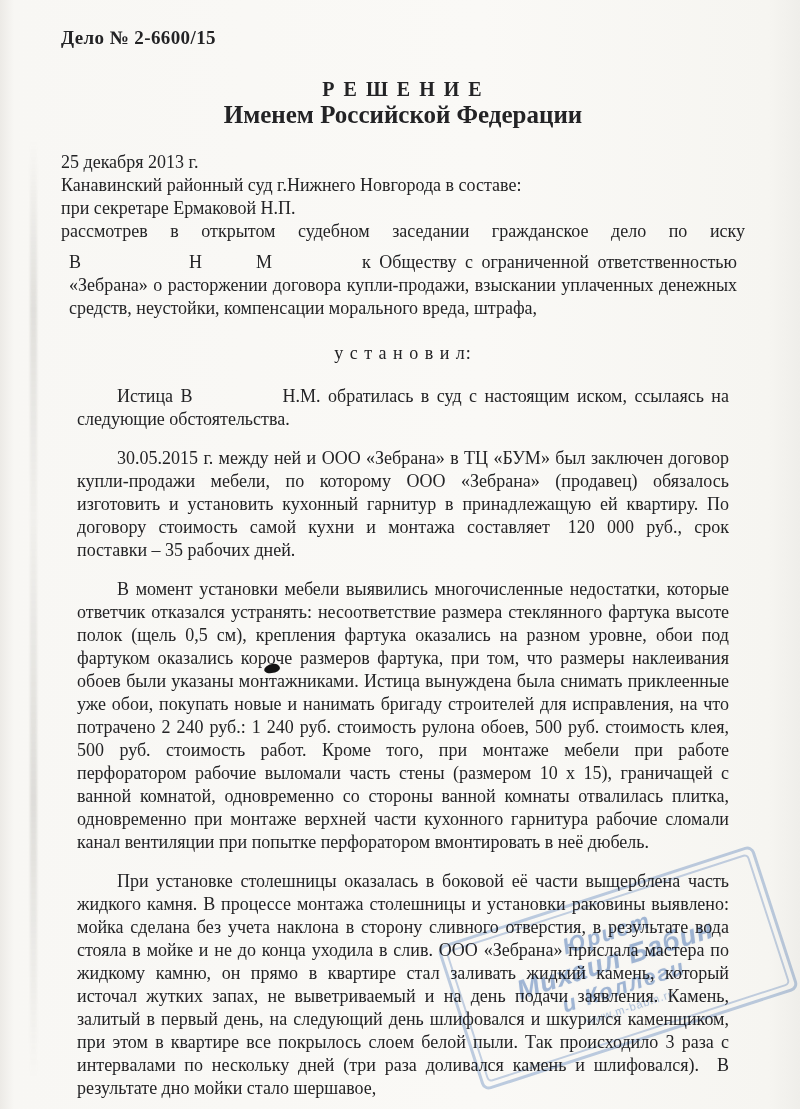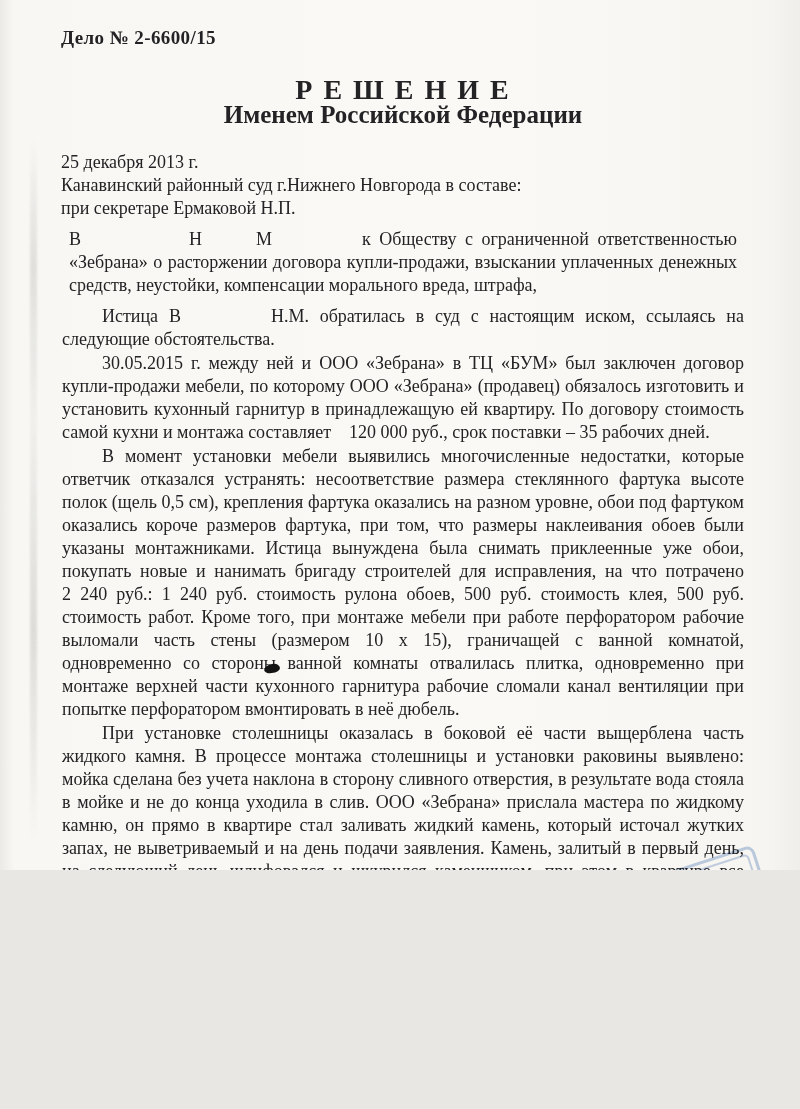--- a/index.html
+++ b/index.html
@@ -3,21 +3,21 @@
 <meta charset="utf-8">
 <style>
   html, body {
     margin: 0;
     padding: 0;
     background: #e8e7e3;
   }
   .page {
     position: relative;
     width: 800px;
-    height: 870px;
+    height: 1109px;
     margin: 0 auto;
     overflow: hidden;
     background:
       linear-gradient(90deg, #eceae6 0px, #f8f7f4 14px, #faf9f6 60%, #f6f5f1 96%, #efeeea 100%);
     font-family: "Liberation Serif", "DejaVu Serif", serif;
     color: #232325;
     font-size: 18px;
     line-height: 23px;
   }
   .scan-edge {
@@ -37,21 +37,21 @@
   }
   .case-number {
     font-weight: bold;
     font-size: 19px;
     margin-bottom: 28px;
     letter-spacing: .4px;
   }
   .doc-title {
     text-align: center;
     font-weight: bold;
-    font-size: 28px;
+    font-size: 20px;
     letter-spacing: 2px;
     line-height: 25px;
   }
   .doc-subtitle {
     text-align: center;
     font-weight: bold;
     font-size: 25px;
     line-height: 25px;
     margin-bottom: 24px;
   }
@@ -62,21 +62,21 @@
   }
   .just { text-align: justify; margin: 8px; }
   .section-heading {
     text-align: center;
     letter-spacing: 1px;
     margin: 22px 0 20px 0;
   }
   .para {
     text-align: justify;
     text-indent: 40px;
-    margin: 1px;
+    margin: 16px;
   }
   .ink-blot {
     position: absolute;
     left: 264px;
     top: 664px;
     width: 16px;
     height: 9px;
     background: #141414;
     border-radius: 62% 38% 55% 45% / 60% 55% 45% 40%;
     transform: rotate(-7deg);
@@ -131,22 +131,24 @@
 
     <div class="case-number">Дело № 2-6600/15</div>
 
     <div class="doc-title">Р Е Ш Е Н И Е</div>
     <div class="doc-subtitle">Именем Российской Федерации</div>
 
     <div class="line">25 декабря 2013 г.</div>
     <div class="line">Канавинский районный суд г.Нижнего Новгорода в составе:</div>
     <div class="line">при секретаре Ермаковой Н.П.</div>
 
+    <div class="force-just">рассмотрев в открытом судебном заседании гражданское дело по иску</div>
     <div class="just">В      Н   М     к Обществу с ограниченной ответственностью «Зебрана» о расторжении договора купли-продажи, взыскании уплаченных денежных средств, неустойки, компенсации морального вреда, штрафа,</div>
 
+    <div class="section-heading">у с т а н о в и л:</div>
 
     <p class="para">Истица В     Н.М. обратилась в суд с настоящим иском, ссылаясь на следующие обстоятельства.</p>
     <p class="para">30.05.2015 г. между ней и ООО «Зебрана» в ТЦ «БУМ» был заключен договор купли-продажи мебели, по которому ООО «Зебрана» (продавец) обязалось изготовить и установить кухонный гарнитур в принадлежащую ей квартиру. По договору стоимость самой кухни и монтажа составляет 120&nbsp;000 руб., срок поставки – 35 рабочих дней.</p>
     <p class="para">В момент установки мебели выявились многочисленные недостатки, которые ответчик отказался устранять: несоответствие размера стеклянного фартука высоте полок (щель 0,5 см), крепления фартука оказались на разном уровне, обои под фартуком оказались короче размеров фартука, при том, что размеры наклеивания обоев были указаны монтажниками. Истица вынуждена была снимать приклеенные уже обои, покупать новые и нанимать бригаду строителей для исправления, на что потрачено 2&nbsp;240 руб.: 1&nbsp;240 руб. стоимость рулона обоев, 500 руб. стоимость клея, 500 руб. стоимость работ. Кроме того, при монтаже мебели при работе перфоратором рабочие выломали часть стены (размером 10 х 15), граничащей с ванной комнатой, одновременно со стороны ванной комнаты отвалилась плитка, одновременно при монтаже верхней части кухонного гарнитура рабочие сломали канал вентиляции при попытке перфоратором вмонтировать в неё дюбель.</p>
     <p class="para">При установке столешницы оказалась в боковой её части выщерблена часть жидкого камня. В процессе монтажа столешницы и установки раковины выявлено: мойка сделана без учета наклона в сторону сливного отверстия, в результате вода стояла в мойке и не до конца уходила в слив. ООО «Зебрана» прислала мастера по жидкому камню, он прямо в квартире стал заливать жидкий камень, который источал жутких запах, не выветриваемый и на день подачи заявления. Камень, залитый в первый день, на следующий день шлифовался и шкурился каменщиком, при этом в квартире все покрылось слоем белой пыли. Так происходило 3 раза с интервалами по нескольку дней (три раза доливался камень и шлифовался). В результате дно мойки стало шершавое,</p>
 
   </div>
 
   <div class="ink-blot"></div>
 

